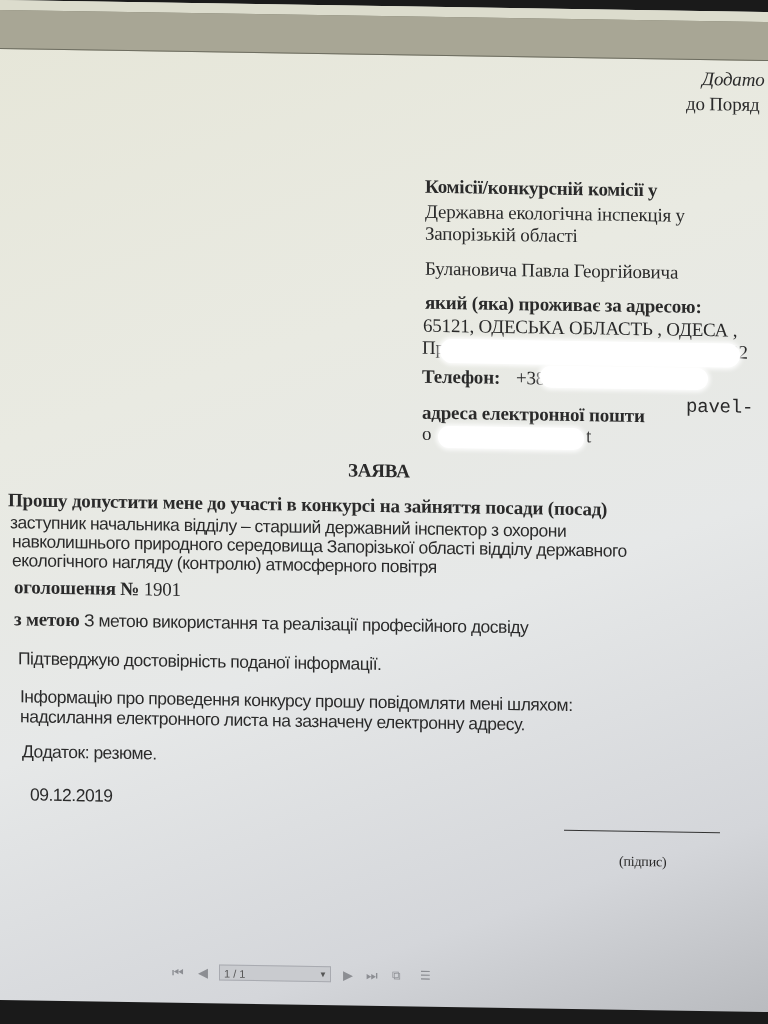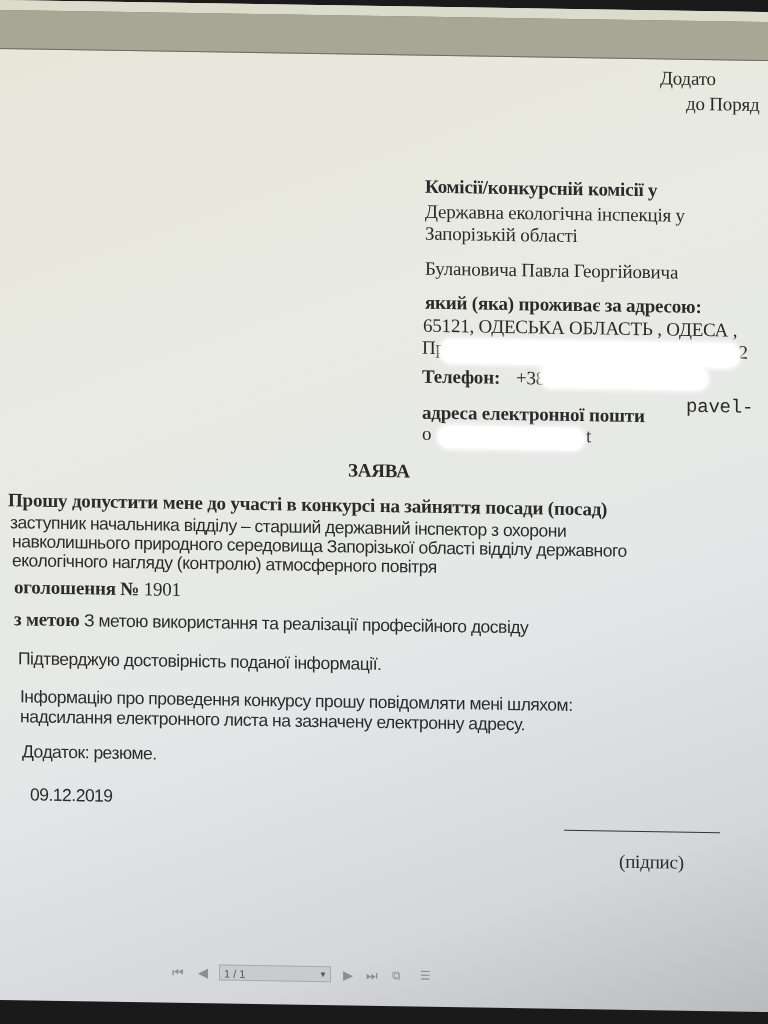--- a/index.html
+++ b/index.html
@@ -48,21 +48,21 @@
   </style>
 </head>
 <body>
 
 <div class="screen">
   <div class="top-strip"></div>
   <div class="gray-band"></div>
 
   <div class="page">
 
-    <div class="t" style="left:660px; top:8px;">Додато</div>
+    <div class="t" style="left:702px; top:8px;font-style:italic;">Додато</div>
     <div class="t" style="left:686px; top:33px;">до Поряд</div>
 
     <div class="t b" style="left:425px; top:120px;">Комісії/конкурсній комісії у</div>
     <div class="t" style="left:425px; top:145px;">Державна екологічна інспекція у</div>
     <div class="t" style="left:425px; top:167px;">Запорізькій області</div>
 
     <div class="t" style="left:425px; top:202px;">Булановича Павла Георгійовича</div>
 
     <div class="t b" style="left:425px; top:236px;">який (яка) проживає за адресою:</div>
     <div class="t" style="left:423px; top:259px;">65121, ОДЕСЬКА ОБЛАСТЬ , ОДЕСА ,</div>
@@ -100,21 +100,21 @@
     <div class="t sans" style="left:18px; top:598px;">Підтверджую достовірність поданої інформації.</div>
 
     <div class="t sans" style="left:20px; top:636px;">Інформацію про проведення конкурсу прошу повідомляти мені шляхом:</div>
     <div class="t sans" style="left:20px; top:656px;">надсилання електронного листа на зазначену електронну адресу.</div>
 
     <div class="t sans" style="left:22px; top:691px;">Додаток: резюме.</div>
 
     <div class="t sans" style="left:30px; top:734px;">09.12.2019</div>
 
     <div class="sigline" style="left:564px; top:772px; width:156px;"></div>
-    <div class="t" style="left:619px; top:792px; font-size:19px;">(підпис)</div>
+    <div class="t" style="left:619px; top:792px; font-size:14px;">(підпис)</div>
   </div>
 </div>
 
 <div class="toolbar">
   <span class="tb-btn" style="left:172px;">⏮</span>
   <span class="tb-btn" style="left:198px;">◀</span>
   <div class="page-field">
     <span>1 / 1</span>
     <span class="caret">▼</span>
   </div>

